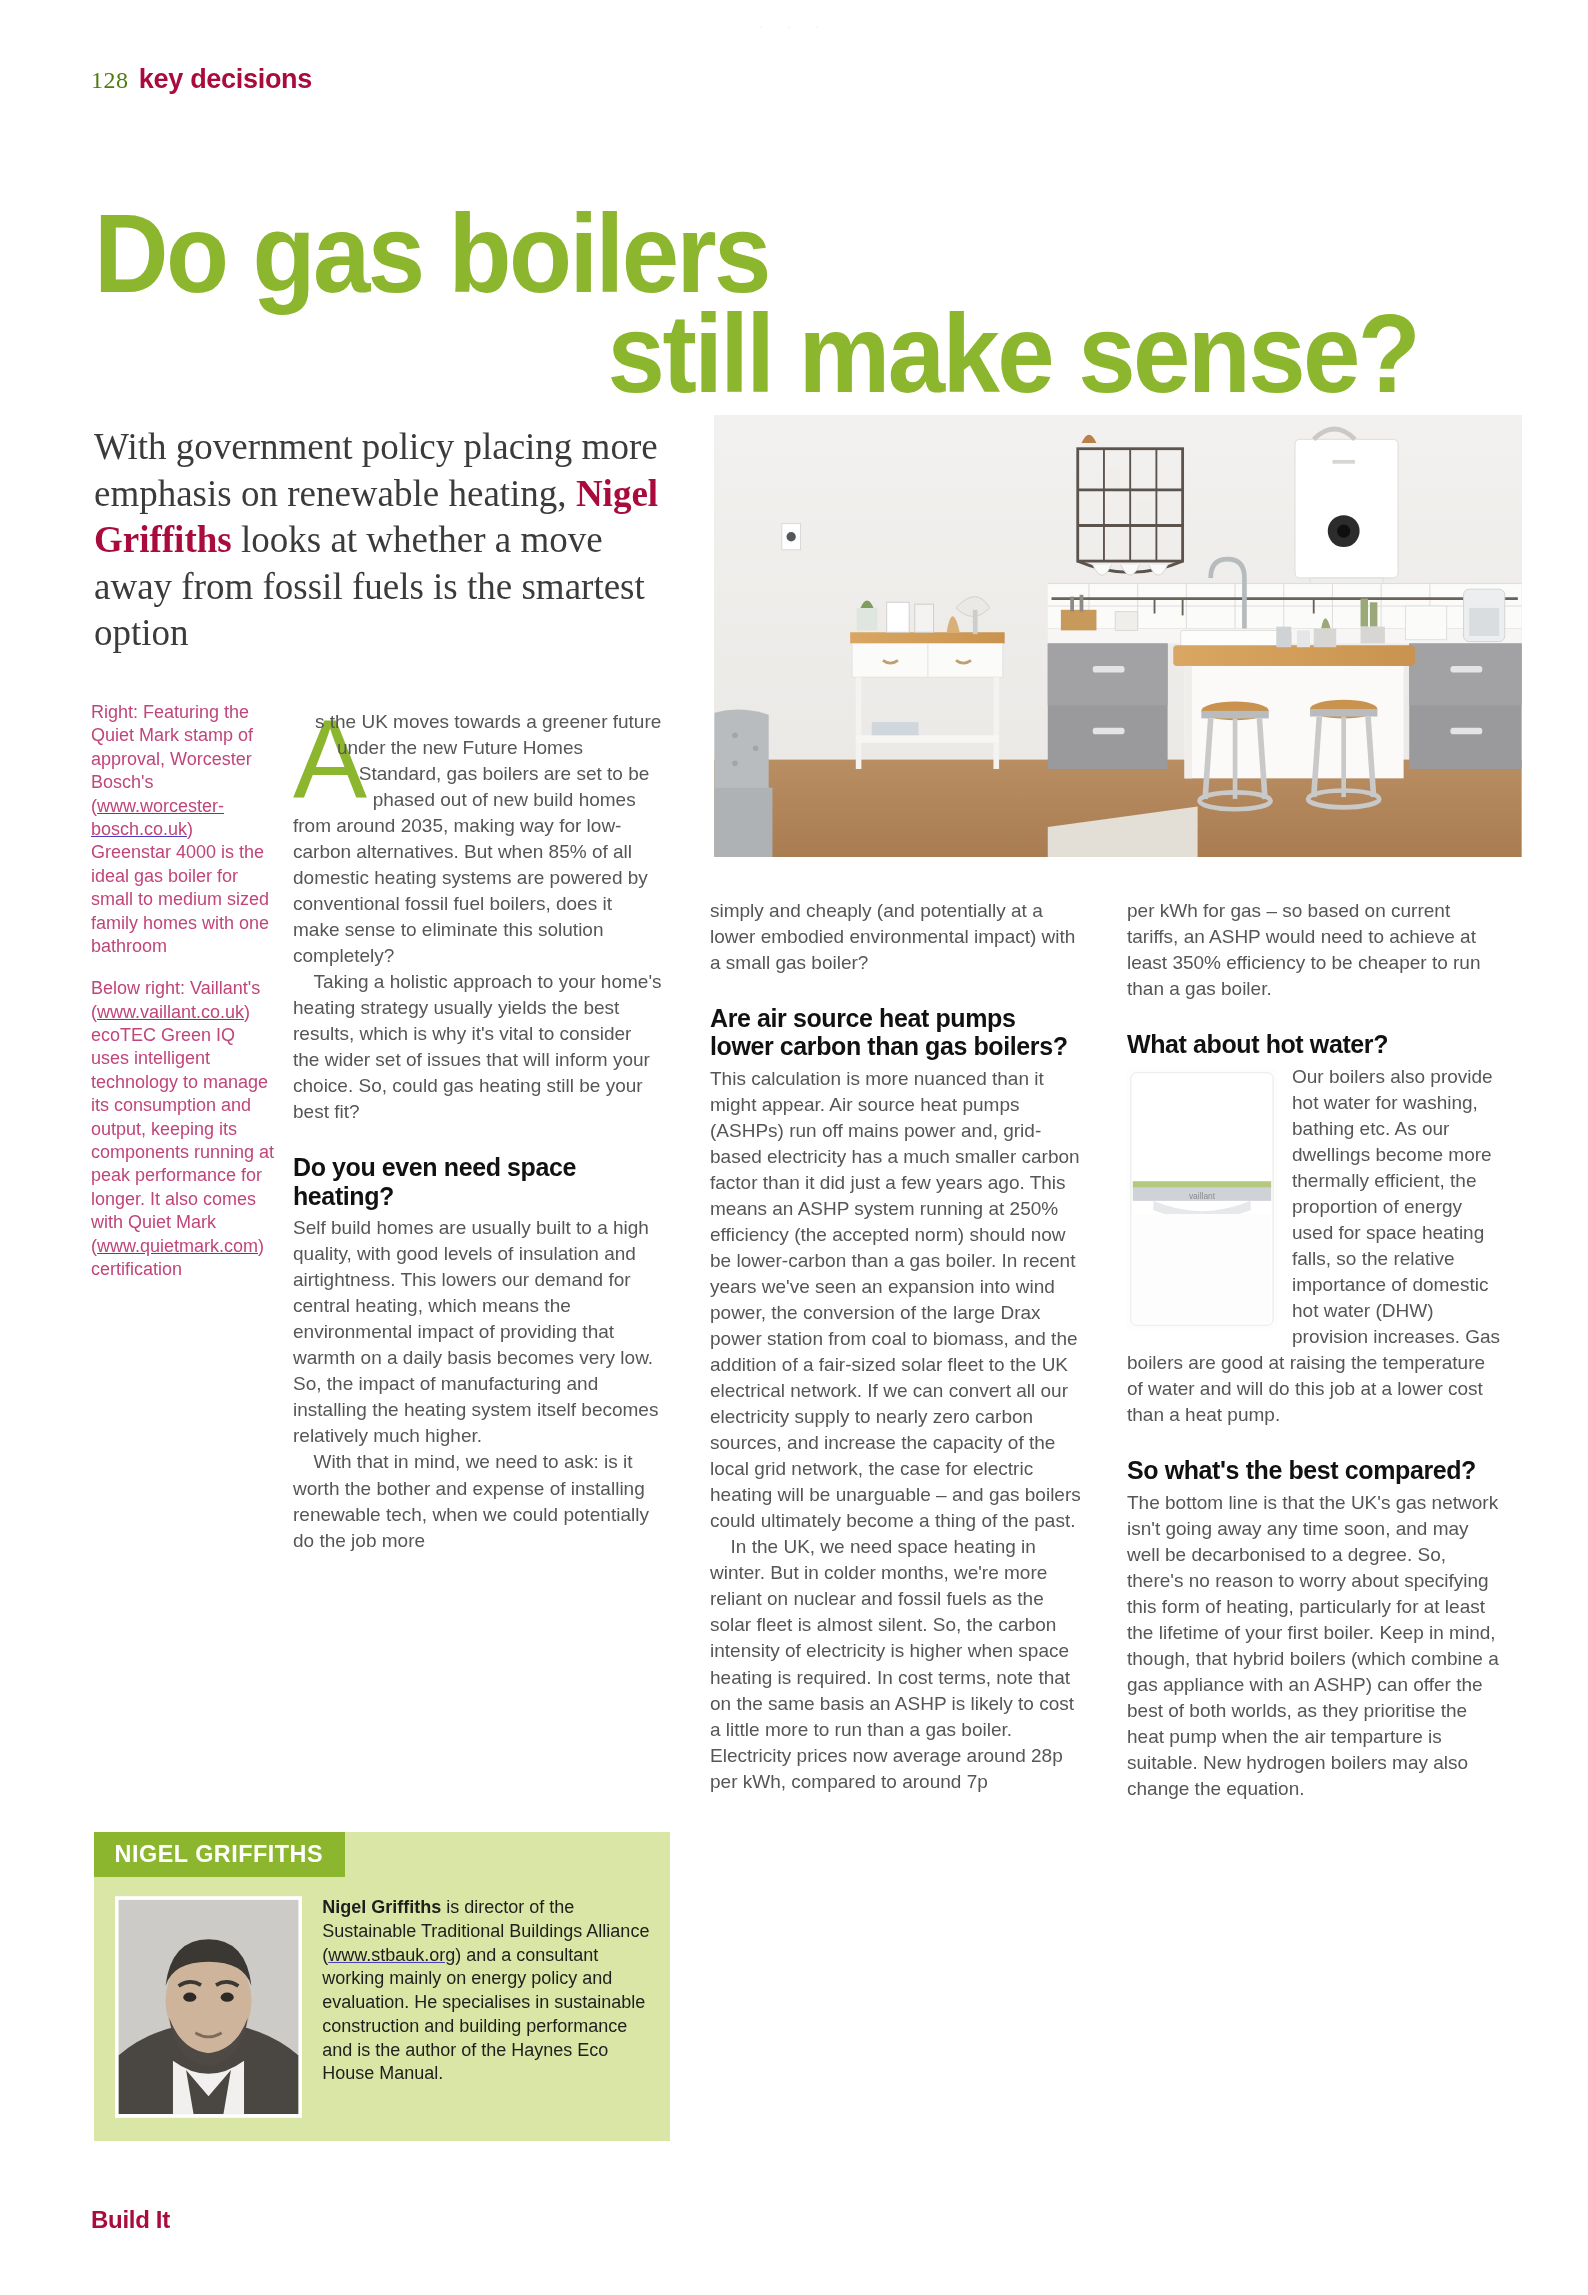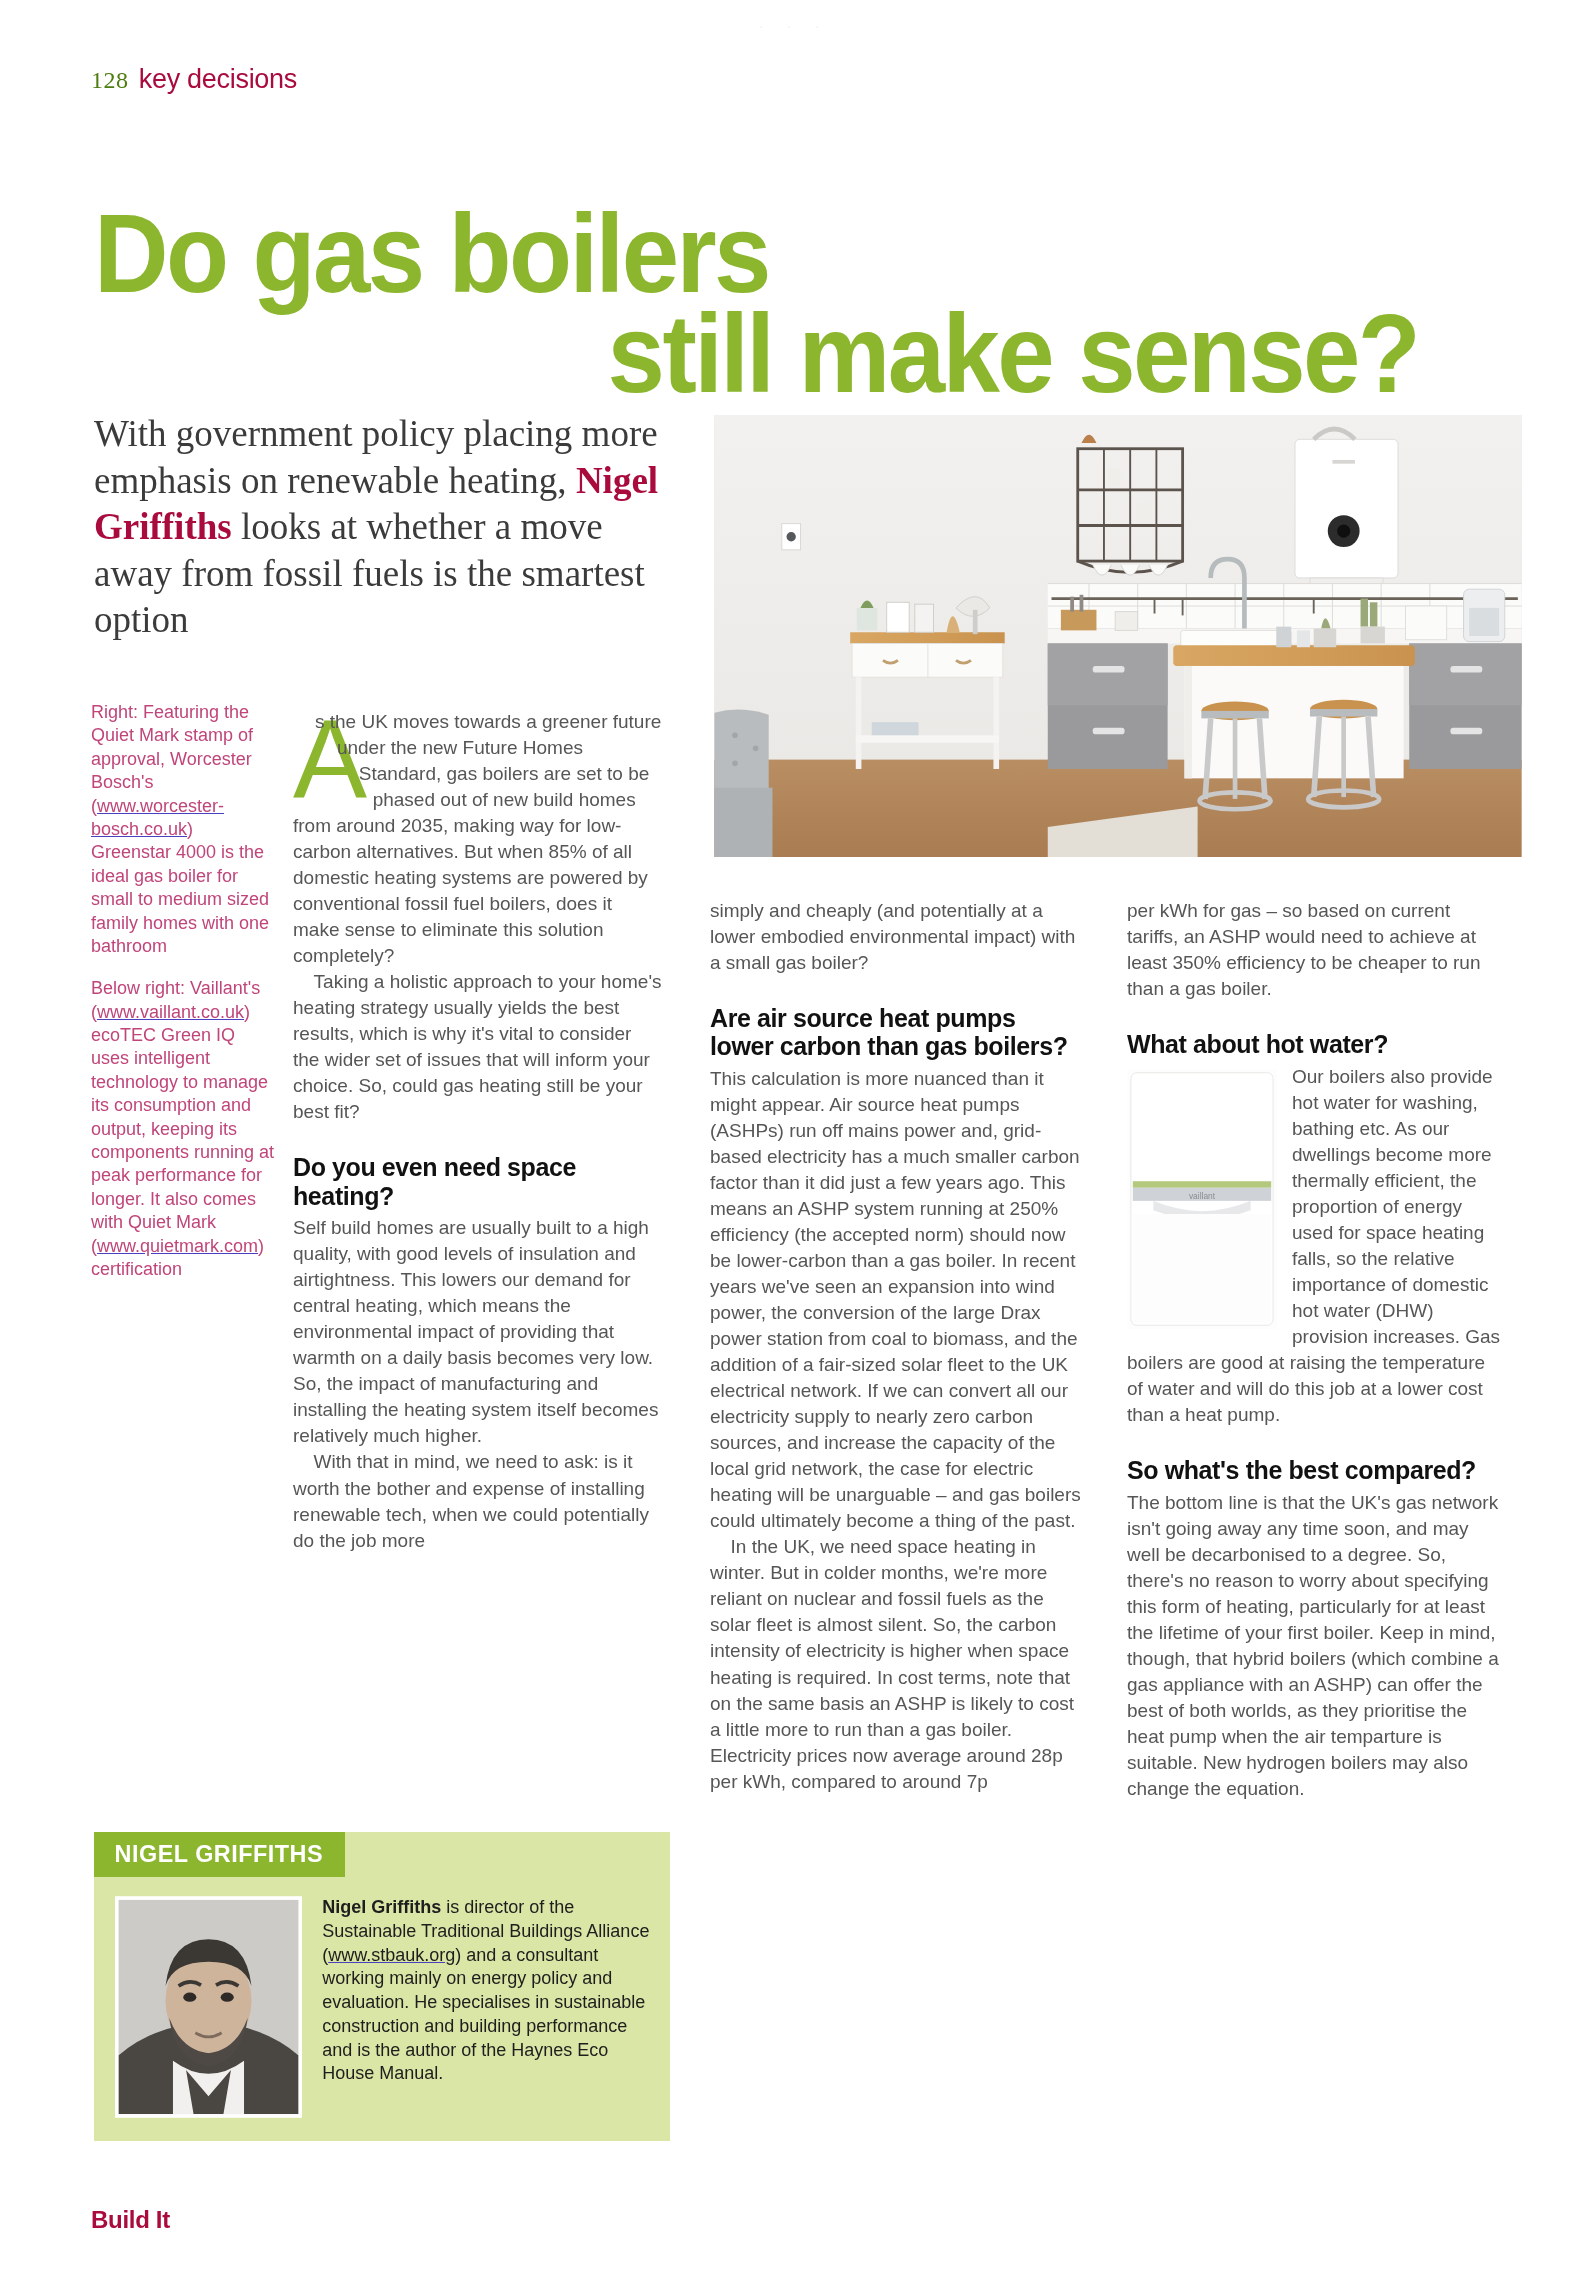--- a/index.html
+++ b/index.html
@@ -11,32 +11,32 @@
   }
   .page{position:absolute;inset:0;}
 
   
   .crop-marks{position:absolute;top:17px;left:0;width:100%;text-align:center;
     color:#f2f2f2;font-size:15px;letter-spacing:9.4px;}
 
   
   .runhead{position:absolute;left:91px;top:64px;display:flex;align-items:baseline;gap:10.3px;}
   .runhead .folio{font-family:"Liberation Serif",serif;font-size:24px;color:#4d7c0f;letter-spacing:0.5px;}
-  .runhead .sect{font-size:27px;font-weight:normal;color:#aa0b3d;letter-spacing:-0.3px;}
+  .runhead .sect{font-size:27px;font-weight:bold;color:#aa0b3d;letter-spacing:-0.3px;}
 
   
   .headline{position:absolute;left:94px;top:131px;width:1424px;
     color:#8bb62d;font-weight:bold;font-size:111px;line-height:.90;
     letter-spacing:-2.8px;font-stretch:condensed;
     transform:scaleX(.93);transform-origin:left top;}
   .headline .l1{display:block;text-align:left;}
   .headline .l2{display:block;text-align:right;}
 
   
-  .standfirst{position:absolute;left:94px;top:411px;width:590px;
+  .standfirst{position:absolute;left:94px;top:424px;width:590px;
     font-family:"Liberation Serif",serif;font-size:37px;line-height:1.26;color:#3b3b3b;}
   .standfirst .byname{color:#aa0b3d;font-weight:bold;}
 
   
   .hero{position:absolute;left:714px;top:415px;width:808px;height:442px;overflow:hidden;background:#efeeec;}
   .hero svg{display:block;}
 
   
   .capcol{position:absolute;left:91px;top:701px;width:187px;
     color:#c0457a;font-size:18px;line-height:1.30;}

